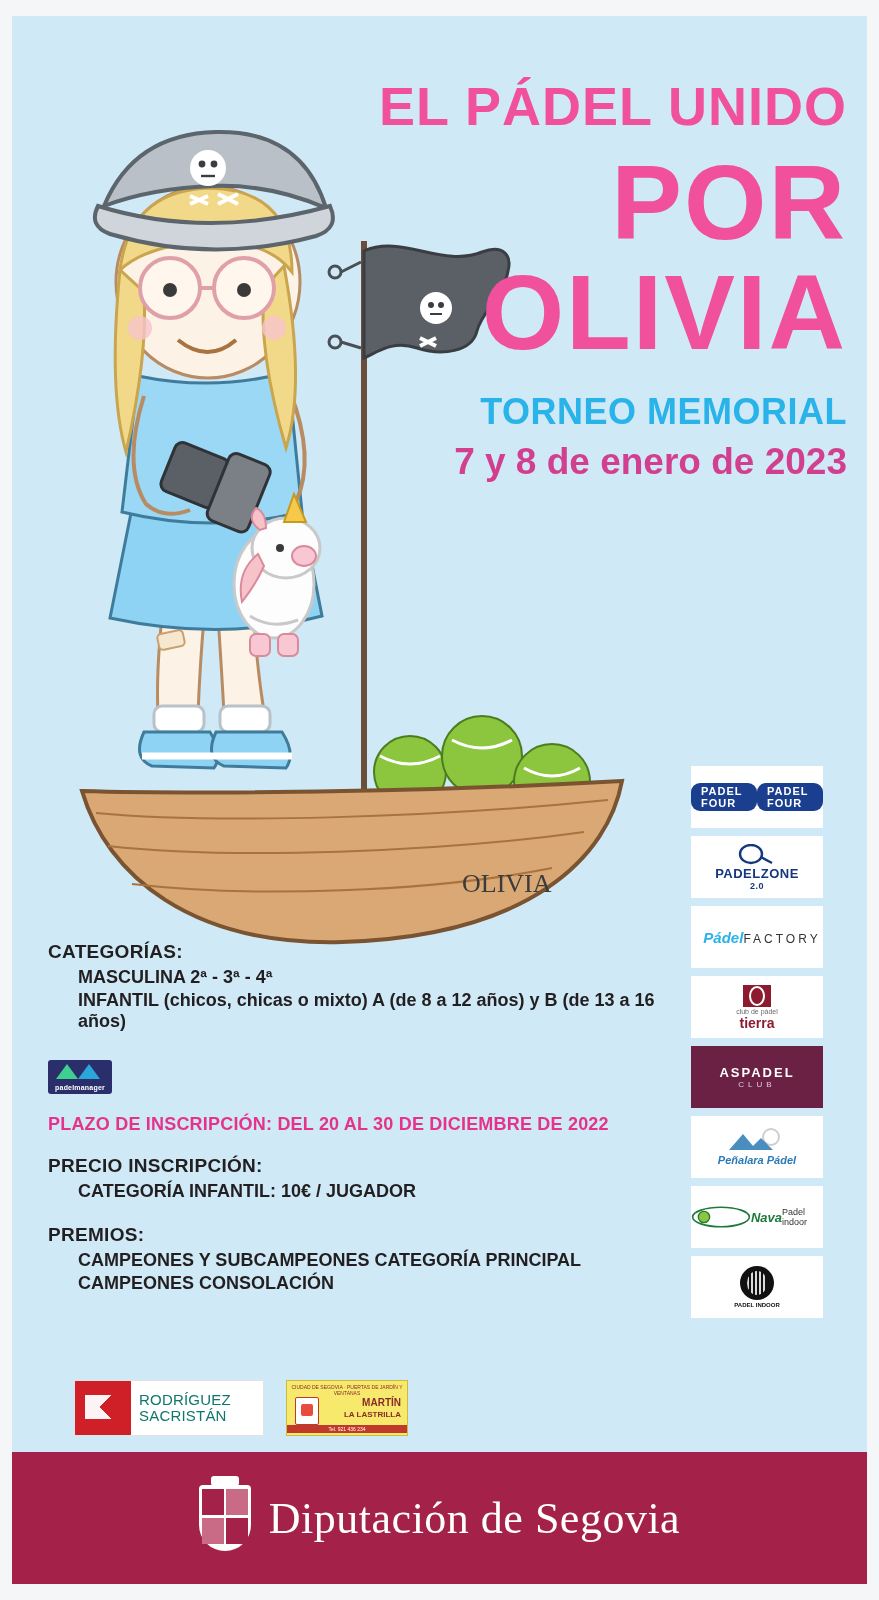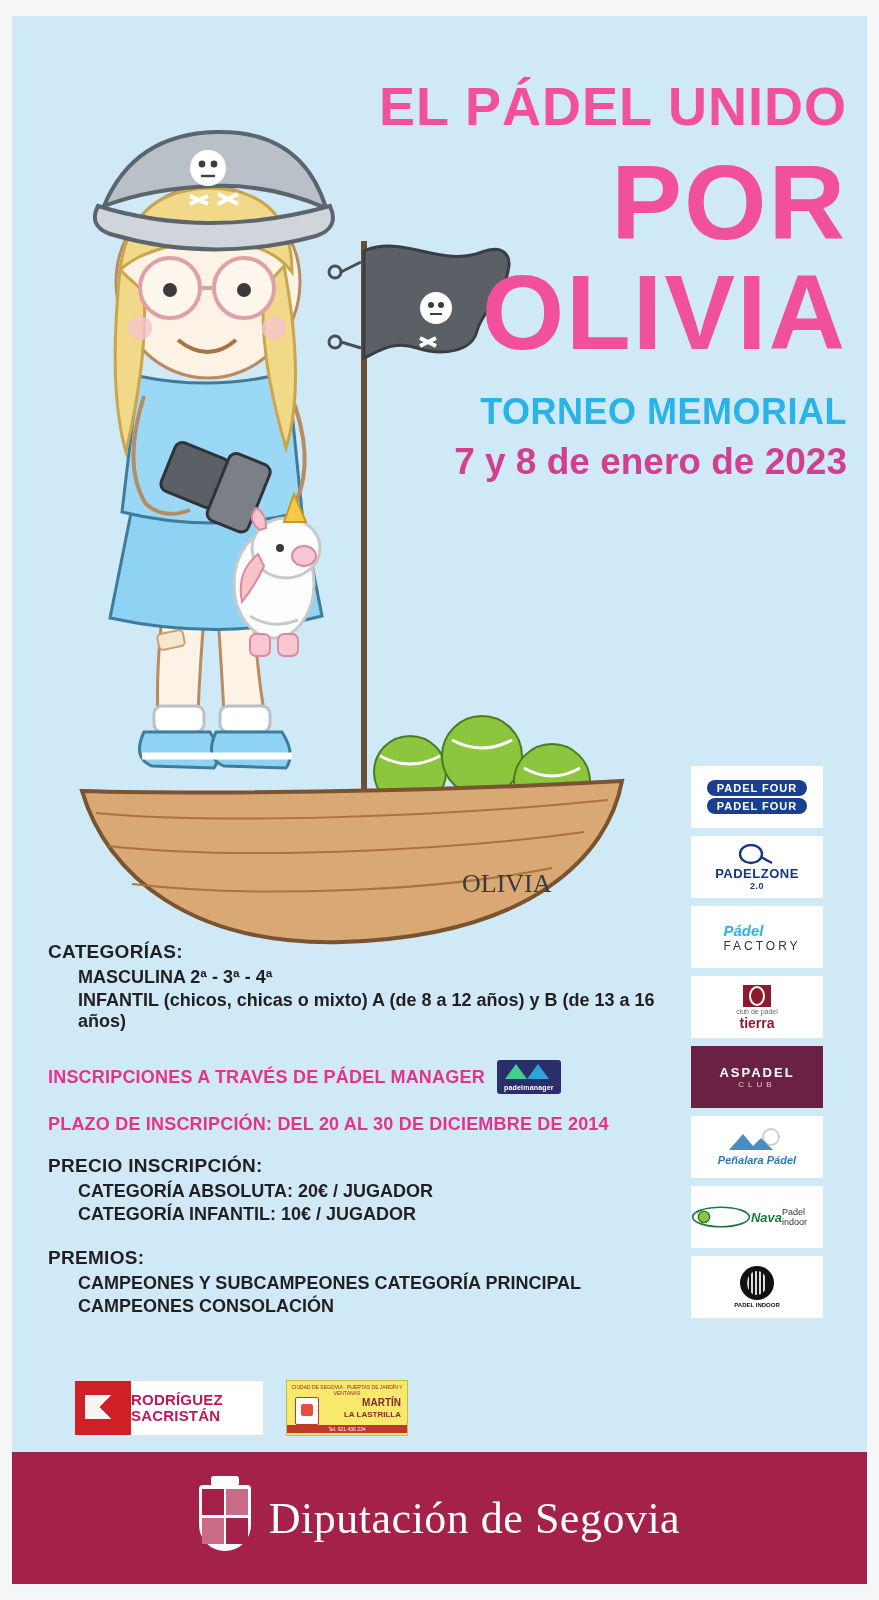--- a/index.html
+++ b/index.html
@@ -207,22 +207,22 @@
   }
   .rs-logo .red:after {
     content:""; position: absolute; left: 10px; top: 14px;
     width: 36px; height: 24px;
     background:
       linear-gradient(135deg, #fff 0 45%, transparent 45%),
       linear-gradient(45deg, #fff 0 45%, transparent 45%);
     opacity: .95;
   }
   .rs-logo .rtxt {
-    font-size: 15px; font-weight: bold; color: #be185d;
-    line-height: 1.05; padding-left: 0; letter-spacing: 0.2px;
+    font-size: 15px; font-weight: normal; color: #0f766e;
+    line-height: 1.05; padding-left: 8px; letter-spacing: 0.2px;
   }
   .martin-logo {
     width: 120px; height: 54px;
     background: #f6e96b;
     border: 1px solid #c9bd3f;
     position: relative;
     font-size: 5.5px;
     color: #7a1f1f;
     overflow: hidden;
   }
@@ -382,64 +382,62 @@
       <div class="t-date">7 y 8 de enero de 2023</div>
     </div>
 
     <div class="info">
       <h4>CATEGORÍAS:</h4>
       <p class="sub">MASCULINA 2ª - 3ª - 4ª</p>
       <p class="sub">INFANTIL (chicos, chicas o mixto) A (de 8 a 12 años) y B (de 13 a 16 años)</p>
 
       <div class="gap-lg"></div>
       <div class="row-inline">
-        <span class="magenta">INSCRIPCIONES A TRAVÉS DE PÁDEL MANAGER</span>
         <span class="pm-logo">
           <span class="tri"></span>
             <span class="tri2"></span>
           <span class="txt">padelmanager</span>
         </span>
       </div>
 
       <div class="gap-md"></div>
-      <div class="magenta">PLAZO DE INSCRIPCIÓN: DEL 20 AL 30  DE DICIEMBRE DE 2014</div>
+      <div class="magenta">PLAZO DE INSCRIPCIÓN: DEL 20 AL 30  DE DICIEMBRE DE 2022</div>
 
       <div class="gap-md"></div>
       <h4>PRECIO INSCRIPCIÓN:</h4>
-      <p class="sub">CATEGORÍA ABSOLUTA:   20€ / JUGADOR</p>
       <p class="sub">CATEGORÍA INFANTIL:      10€ / JUGADOR</p>
 
       <div class="gap-md"></div>
       <h4>PREMIOS:</h4>
       <p class="sub">CAMPEONES Y SUBCAMPEONES CATEGORÍA PRINCIPAL</p>
       <p class="sub">CAMPEONES CONSOLACIÓN</p>
     </div>
 
     <div class="sponsors">
 
       <div class="sp-card sp-padelfour">
-        <div style="display:flex;flex-direction:column;align-items:flex-start;">
+        <div style="display:flex;align-items:flex-start;">
           <span class="bar">PADEL FOUR</span>
           <span class="bar">PADEL FOUR</span>
         </div>
       </div>
 
       <div class="sp-card sp-padelzone">
         <div style="display:flex;flex-direction:column;align-items:center;">
           <svg width="38" height="22" viewBox="0 0 38 22">
             <ellipse cx="13" cy="10" rx="11" ry="9" fill="none" stroke="#14377d" stroke-width="2.4"></ellipse>
             <line x1="23" y1="13" x2="34" y2="19" stroke="#14377d" stroke-width="2.4"></line>
           </svg>
           <span class="pz">PADELZONE</span>
           <span class="pz" style="font-size:9px">2.0</span>
         </div>
       </div>
 
       <div class="sp-card sp-factory">
-        <div style="display:flex;flex-direction:column;align-items:flex-start;margin-left:10px;">
+        <div style="display:flex;flex-direction:row;align-items:flex-end;margin-left:10px;">
           <span class="f1">Pádel</span>
           <span class="f2">FACTORY</span>
         </div>
       </div>
 
       <div class="sp-card sp-tierra">
         <div style="display:flex;flex-direction:column;align-items:center;">
           <svg width="30" height="24" viewBox="0 0 30 24">
             <rect x="1" y="1" width="28" height="22" fill="#8c1b2f"></rect>
             <ellipse cx="15" cy="12" rx="7" ry="9" fill="none" stroke="#fff" stroke-width="2"></ellipse>

